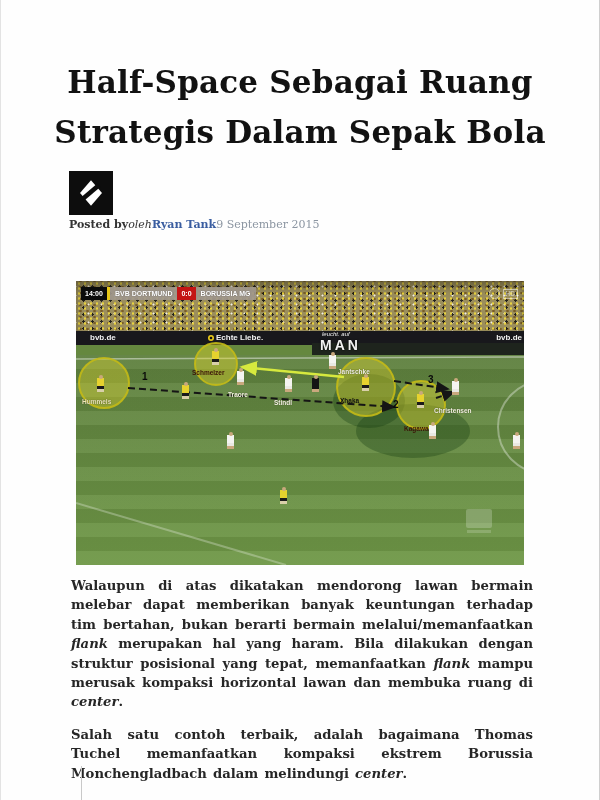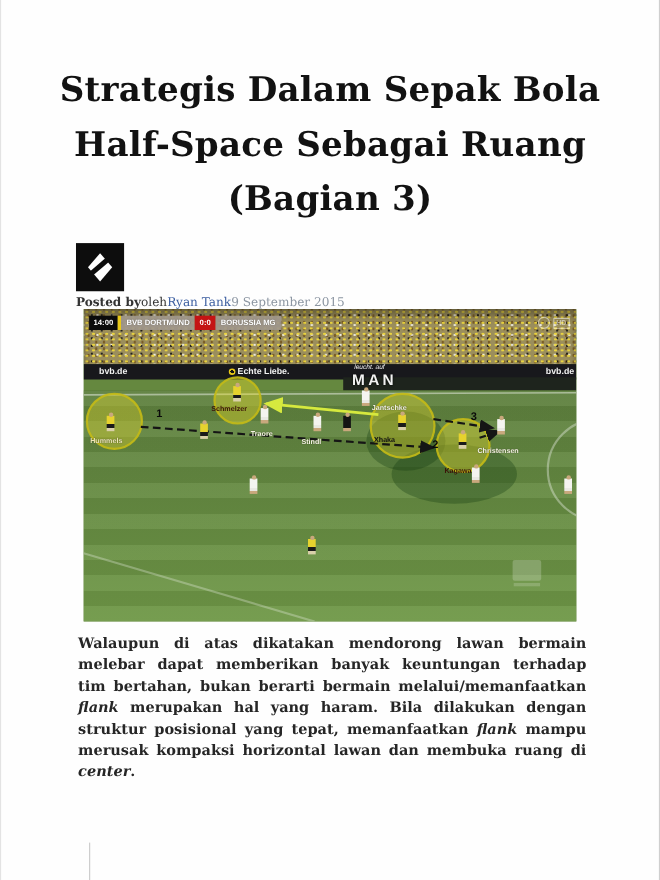--- a/index.html
+++ b/index.html
@@ -11,22 +11,22 @@
   
   .title{
     margin-top:58px;text-align:center;font-weight:700;color:#121212;
     font-size:31px;line-height:1.6;letter-spacing:.2px;
   }
   
   .byline-wrap{margin:14px 0 0 68px;}
   .site-logo{width:44px;height:44px;display:block;}
   .byline{margin-top:3px;font-size:11px;color:#3a3a3a;}
   .byline .postedby{font-weight:700;color:#333;}
-  .byline .oleh{color:#333;}
-  .byline .author{font-weight:400;color:#3a5da0;text-decoration:none;margin-top:36px;}
+  .byline .oleh{font-style:italic;color:#333;}
+  .byline .author{font-weight:700;color:#3a5da0;text-decoration:none;margin-top:36px;}
   .byline .date{color:#8c96a2;margin-top:17px;}
   
   .photo{
     position:absolute;left:75px;top:281px;width:448px;height:284px;
     overflow:hidden;background:#65883f;
   }
   .crowd{
     position:absolute;left:0;top:0;width:448px;height:50px;
     background-color:#9b8e5c;
     background-image:
@@ -102,23 +102,22 @@
   }
   .article .it{font-style:italic;}
   .artifact-line{position:absolute;left:80px;top:766px;width:1px;height:34px;background:#c9c9c9;}
 </style>
 </head>
 <body>
 
 <div class="page">
 
   <div class="title">
+    <div>Half-Space Sebagai Ruang</div>
     <div>Strategis Dalam Sepak Bola</div>
-    <div>Half-Space Sebagai Ruang</div>
-    <div>(Bagian 3)</div>
   </div>
 
   <div class="byline-wrap">
     <svg class="site-logo" viewBox="0 0 48 48">
       <rect x="0" y="0" width="48" height="48" fill="#0d0d0d"></rect>
       <path d="M12 24 L24 10 L36 24 L24 38 Z" fill="#ffffff"></path>
       <path d="M15.5 30 L32.5 15.5" stroke="#0d0d0d" stroke-width="5"></path>
     </svg>
     <div class="byline">
       <span class="postedby">Posted by</span><span class="oleh">oleh</span><a class="author" href="#">Ryan Tank</a><span class="date">9 September 2015</span>
@@ -209,16 +208,17 @@
     <div class="broadcaster">
       <span class="bc-circle"></span>
       <span class="bc-hd">HD</span>
     </div>
 
     <div class="photo-watermark"></div>
   </div>
 
   <div class="article">
     <p><span>Walaupun di atas dikatakan mendorong lawan bermain melebar dapat memberikan banyak keuntungan terhadap tim bertahan, bukan berarti bermain melalui/memanfaatkan </span><span class="it">flank</span><span> merupakan hal yang haram. Bila dilakukan dengan struktur posisional yang tepat, memanfaatkan </span><span class="it">flank</span><span> mampu merusak kompaksi horizontal lawan dan membuka ruang di </span><span class="it">center</span><span>.</span></p>
+    <p><span>Salah satu contoh terbaik, adalah bagaimana Thomas Tuchel memanfaatkan kompaksi ekstrem Borussia Monchengladbach dalam melindungi </span><span class="it">center</span><span>.</span></p>
   </div>
 
   <div class="artifact-line"></div>
 </div>
 
 </body></html>

